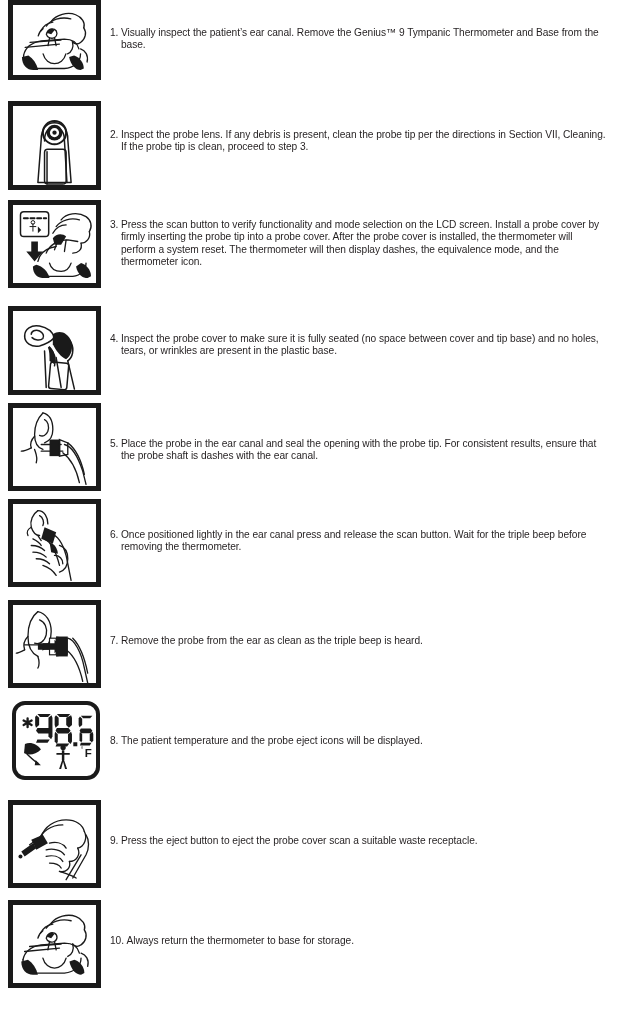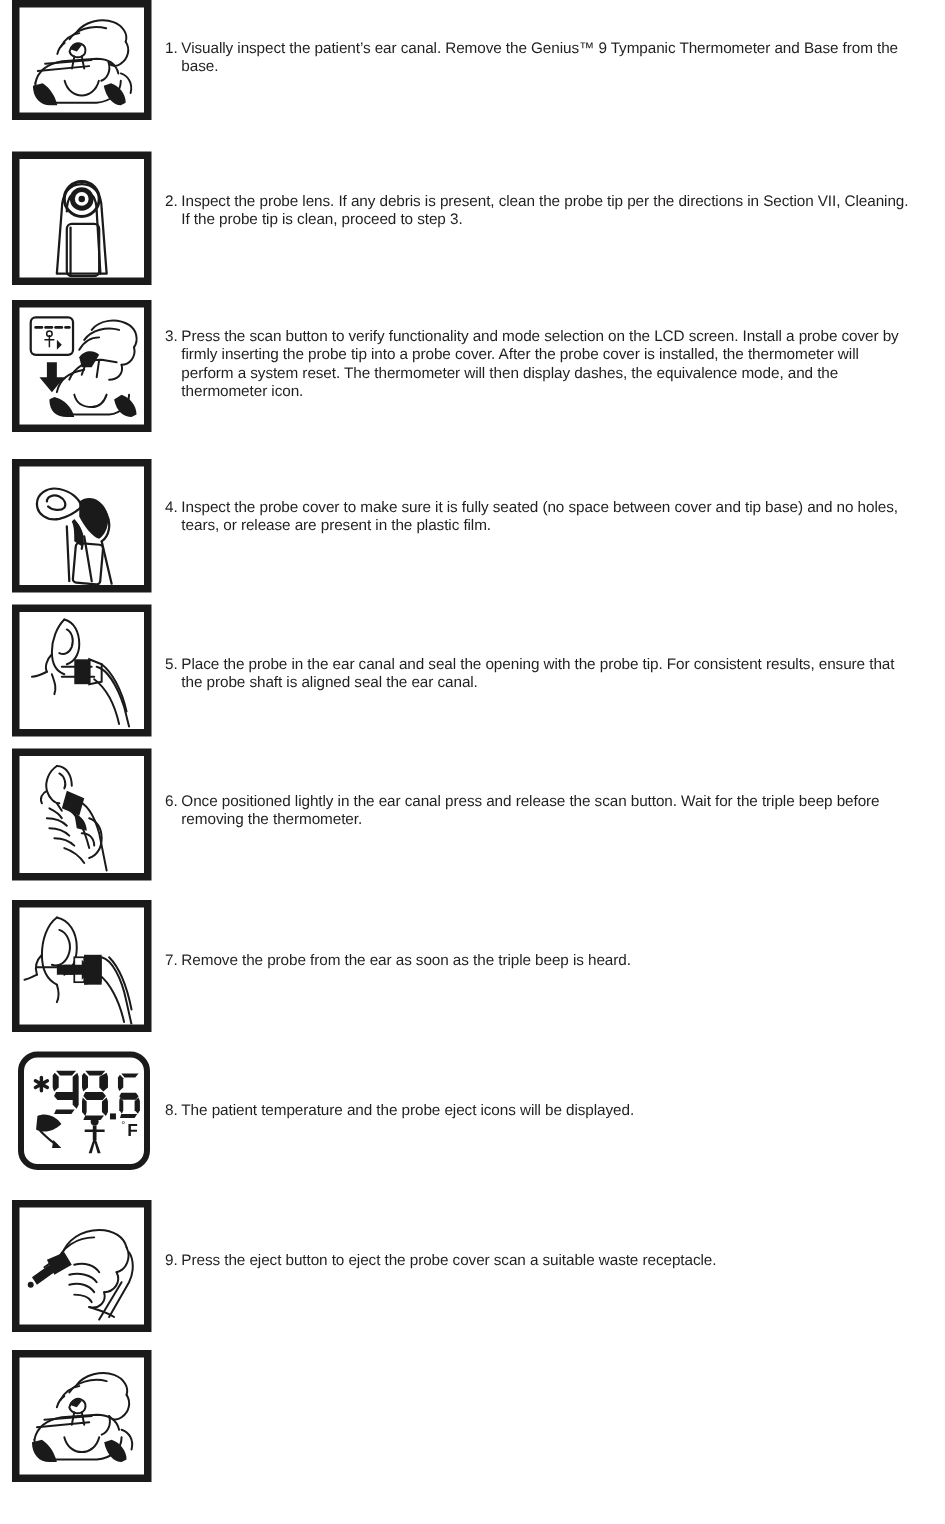--- a/index.html
+++ b/index.html
@@ -200,21 +200,21 @@
             <rect x="44" y="62" width="22" height="32" rx="3" transform="rotate(5 55 78)"></rect>
           </g>
           <path d="M48 28 C56 22, 66 26, 70 36 C73 44, 70 54, 64 58 C58 56, 52 48, 48 40 Z" fill="#1a1a1a"></path>
           <path d="M44 42 C50 48, 52 56, 50 64 L44 60 C44 54, 44 48, 42 44 Z" fill="#1a1a1a"></path>
         </svg>
       </div>
     </div>
     <div class="text-cell t-mid">
       <div class="step-text">
         <span class="step-num">4.</span>
-        <span class="step-body">Inspect the probe cover to make sure it is fully seated (no space between cover and tip base) and no holes, tears, or release are present in the plastic film.</span>
+        <span class="step-body">Inspect the probe cover to make sure it is fully seated (no space between cover and tip base) and no holes, tears, or wrinkles are present in the plastic base.</span>
       </div>
     </div>
   </div>
 
   <div class="step-row" style="height:97px;">
     <div class="fig-cell" style="padding-top:4px;">
       <div class="fig-box" style="height:88px;">
         <svg viewBox="0 0 100 94">
           <g fill="none" stroke="#1a1a1a" stroke-width="1.6" stroke-linecap="round" stroke-linejoin="round">
             <path d="M36 6 C30 12, 26 22, 26 32 C26 42, 30 48, 36 50"></path>
@@ -230,21 +230,21 @@
             <path d="M60 54 C68 60, 76 72, 80 90"></path>
           </g>
           <rect x="44" y="38" width="13" height="20" fill="#1a1a1a"></rect>
           <path d="M56 38 L66 42 L66 56 L56 58 Z" fill="none" stroke="#1a1a1a" stroke-width="1.6"></path>
         </svg>
       </div>
     </div>
     <div class="text-cell t-center">
       <div class="step-text">
         <span class="step-num">5.</span>
-        <span class="step-body">Place the probe in the ear canal and seal the opening with the probe tip. For consistent results, ensure that the probe shaft is aligned seal the ear canal.</span>
+        <span class="step-body">Place the probe in the ear canal and seal the opening with the probe tip. For consistent results, ensure that the probe shaft is dashes with the ear canal.</span>
       </div>
     </div>
   </div>
 
   <div class="step-row" style="height:100px;">
     <div class="fig-cell" style="padding-top:3px;">
       <div class="fig-box" style="height:88px;">
         <svg viewBox="0 0 100 94">
           <g fill="none" stroke="#1a1a1a" stroke-width="1.6" stroke-linecap="round" stroke-linejoin="round">
             <path d="M30 8 C24 12, 20 20, 22 28 C24 34, 28 38, 32 38"></path>
@@ -295,21 +295,21 @@
           <rect x="44" y="40" width="8" height="20" fill="#ffffff" stroke="#1a1a1a" stroke-width="1.4"></rect>
           <rect x="52" y="38" width="14" height="24" fill="#1a1a1a"></rect>
           <path d="M36 46 L50 46 L50 42 L58 50 L50 58 L50 54 L36 54 Z" fill="#1a1a1a"></path>
           <path d="M52 38 L66 40 L66 60 L52 62 Z" fill="#1a1a1a"></path>
         </svg>
       </div>
     </div>
     <div class="text-cell t-center">
       <div class="step-text">
         <span class="step-num">7.</span>
-        <span class="step-body">Remove the probe from the ear as soon as the triple beep is heard.</span>
+        <span class="step-body">Remove the probe from the ear as clean as the triple beep is heard.</span>
       </div>
     </div>
   </div>
 
   <div class="step-row" style="height:100px;">
     <div class="fig-cell" style="padding-top:5px;padding-left:12px;">
       <div class="fig-box lcd">
         <svg viewBox="0 0 90 80">
           <g>
             <path d="M13 15 L13 25 M8.5 17.5 L17.5 22.5 M17.5 17.5 L8.5 22.5" stroke="#1a1a1a" stroke-width="2.6" stroke-linecap="round"></path>
@@ -417,15 +417,21 @@
             <path d="M44 44 L42 54"></path>
             <path d="M50 44 L52 54"></path>
             <path d="M82 58 C88 60, 92 66, 90 74"></path>
           </g>
           <path d="M10 68 C10 78, 16 84, 24 84 L30 84 C28 76, 24 70, 18 66 Z" fill="#1a1a1a"></path>
           <path d="M68 68 C70 78, 76 84, 82 84 L86 82 C86 74, 80 68, 74 66 Z" fill="#1a1a1a"></path>
           <path d="M40 38 C42 33, 47 32, 50 35 L46 40 Z" fill="#1a1a1a"></path>
         </svg>
       </div>
     </div>
+    <div class="text-cell t-center">
+      <div class="step-text">
+        <span class="step-num">10.</span>
+        <span class="step-body">Always return the thermometer to base for storage.</span>
+      </div>
+    </div>
   </div>
 
 </div>
 
 </body></html>

